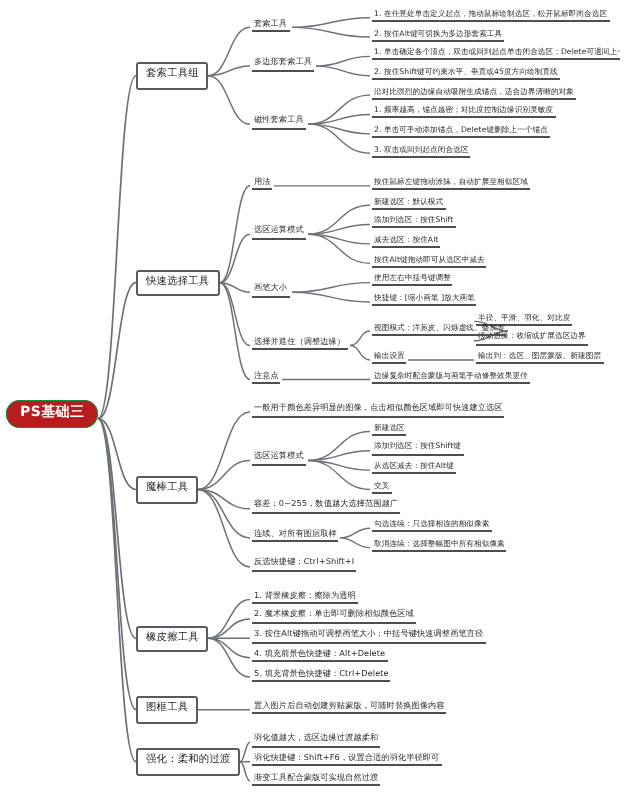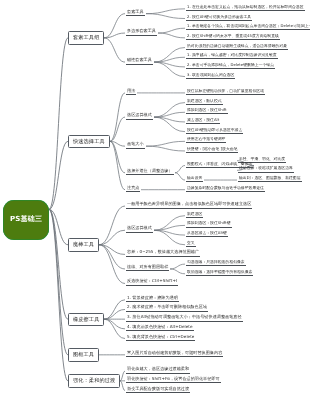--- a/index.html
+++ b/index.html
@@ -14,26 +14,26 @@
   svg.links{position:absolute;left:0;top:0;width:310px;height:406px;pointer-events:none;}
   .node{
     position:absolute;
     box-sizing:border-box;
     white-space:nowrap;
     line-height:1.05;
     color:#222222;
   }
   
   .root{
-    background:#4d7c0f;
+    background:#b91c1c;
     color:#ffffff;
     border-radius:11px;
     font-size:7px;
     font-weight:bold;
-    padding:16px 7px;
+    padding:3px 7px;
     letter-spacing:0.2px;
     box-shadow:0 0 0 0.5px #148f3f inset;
   }
   
   .l1{
     border:0.8px solid #555b63;
     background:#ffffff;
     border-radius:1.5px;
     font-size:5.2px;
     padding:3px 4px;

